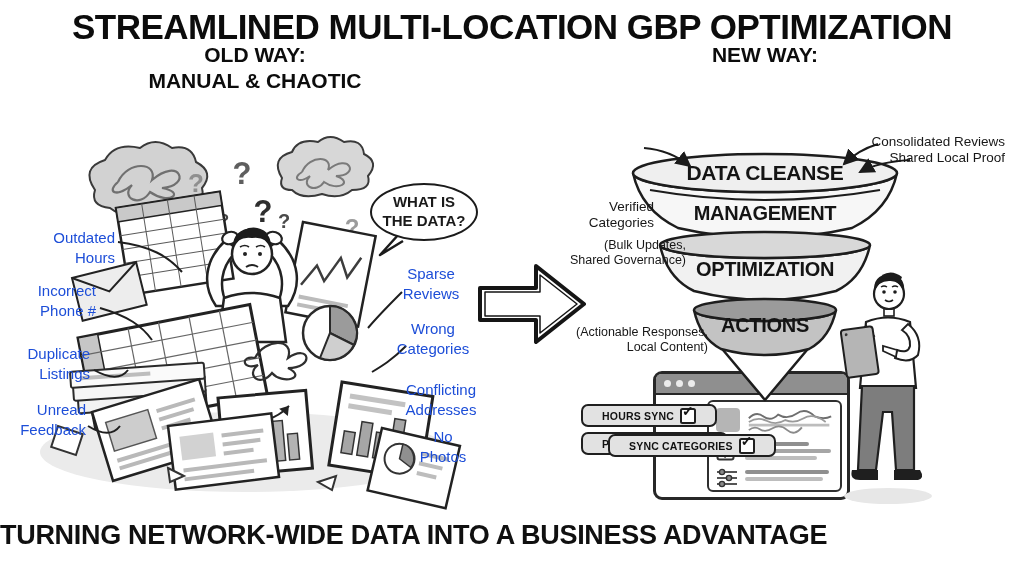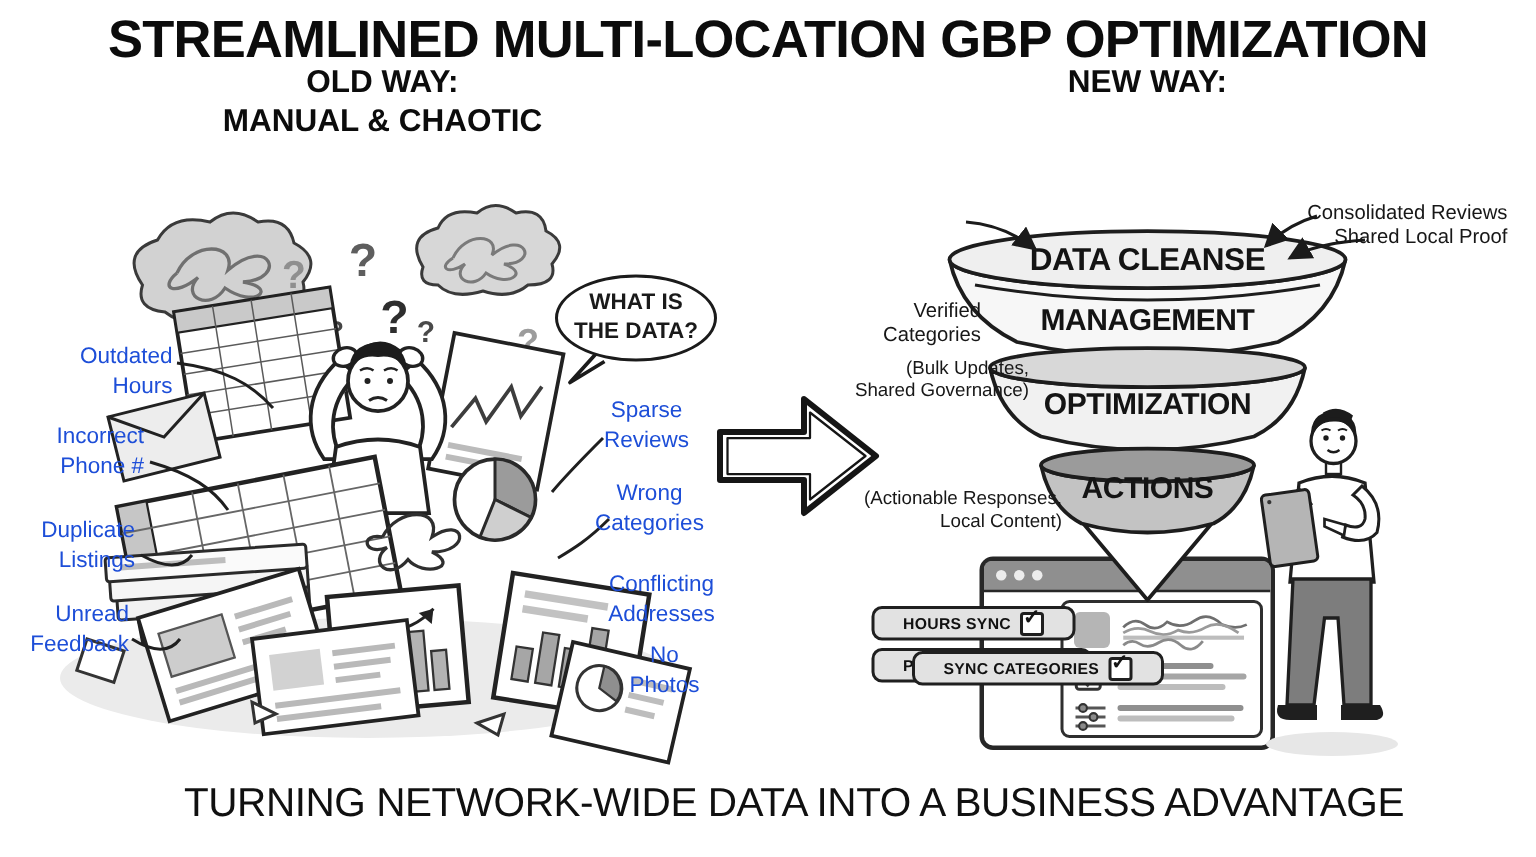--- a/index.html
+++ b/index.html
@@ -74,22 +74,22 @@
   }
   .c0{top:404px;} .c1{top:432px;} .c2{top:434px;margin-left:27px;}
   .chip-box{
     position:relative;width:12px;height:12px;background:#fff;border:2px solid #1f1f1f;border-radius:2.5px;flex:none;
   }
   .chip-box i{position:absolute;left:0px;top:-7px;font-style:normal;font-weight:900;font-size:14px;color:#141414;}
   
   .person{position:absolute;left:840px;top:266px;width:100px;height:245px;z-index:2;}
   
   .footer{
-    position:absolute;left:0;top:520px;width:936px;text-align:right;
-    font-size:27px;font-weight:400;letter-spacing:-0.3px;color:#101010;white-space:nowrap;
+    position:absolute;left:0;top:520px;width:936px;text-align:left;
+    font-size:27px;font-weight:700;letter-spacing:-0.3px;color:#101010;white-space:nowrap;
   }
 </style>
 </head>
 <body>
 
 <div class="stage">
 
   <div class="title">STREAMLINED MULTI-LOCATION GBP OPTIMIZATION</div>
   <div class="subhead old">
     <div>OLD WAY:</div>

